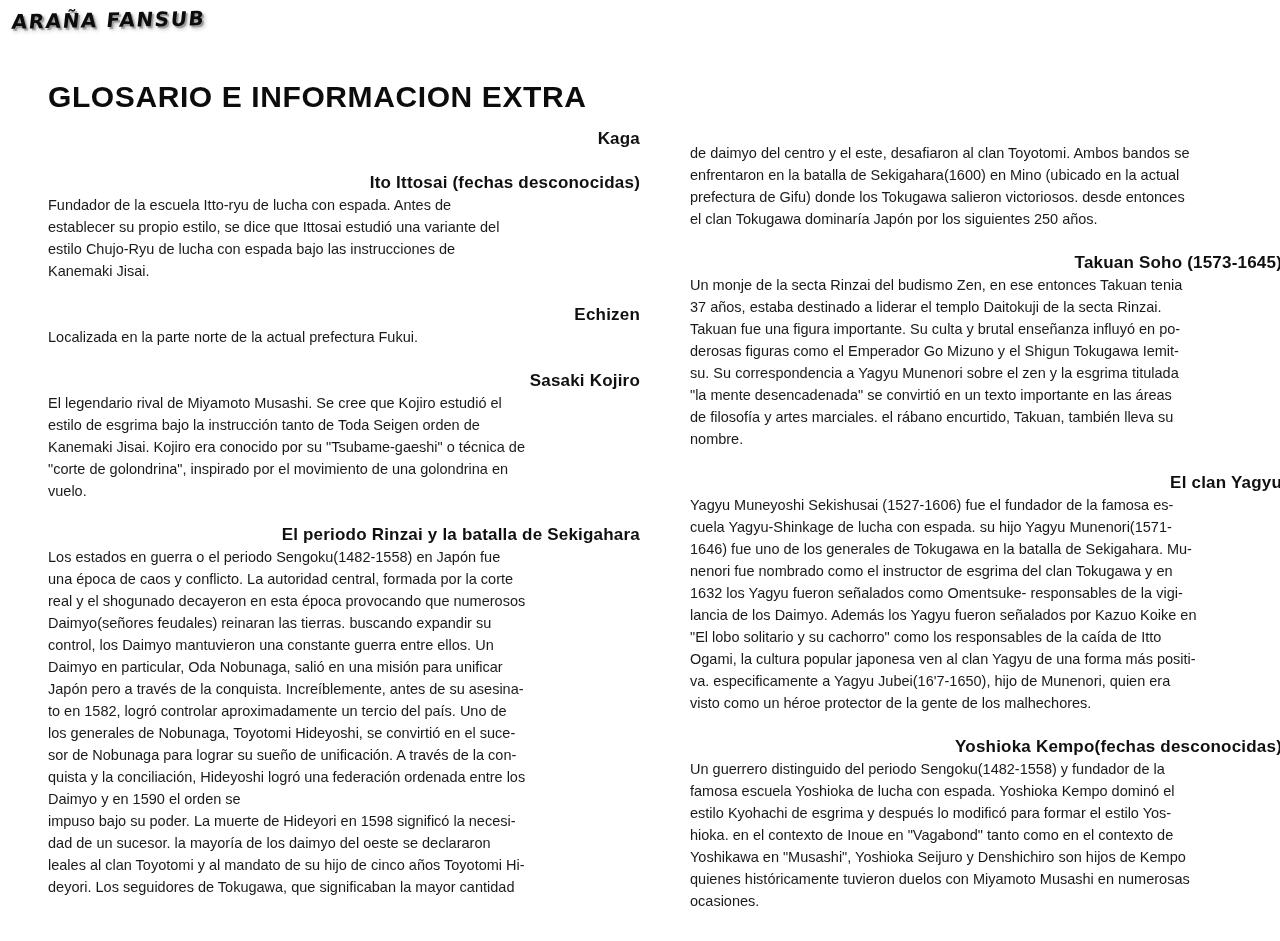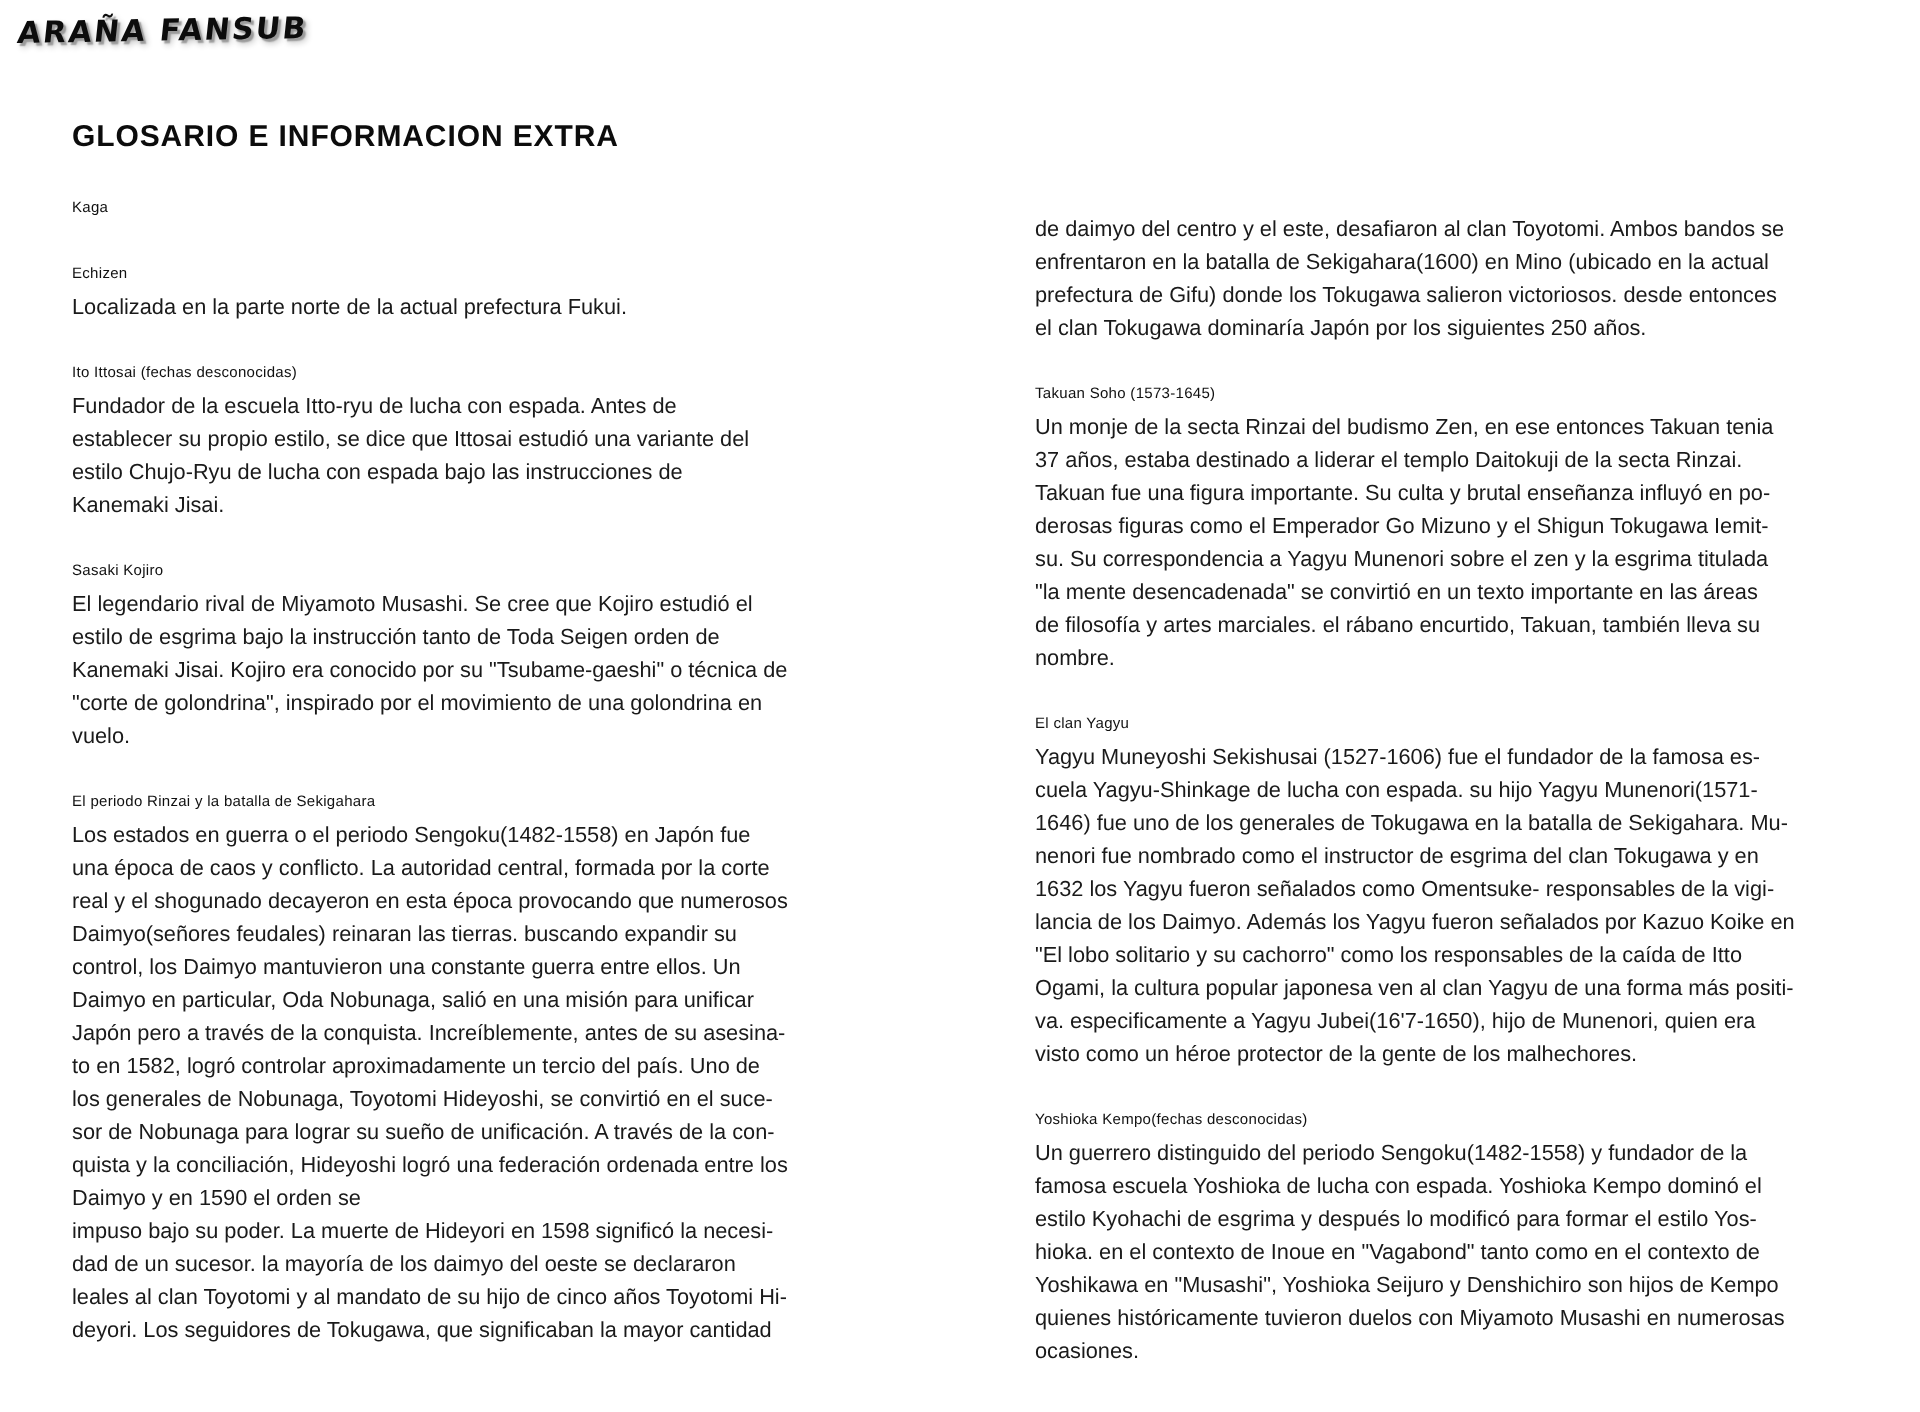--- a/index.html
+++ b/index.html
@@ -29,45 +29,46 @@
     letter-spacing: 1.5px;
     transform: skewX(-7deg) rotate(-1deg);
     color: #0c0c0c;
     text-shadow: 2px 2px 1px #9a9a9a, 3px 3px 4px #c2c2c2;
   }
   .title {
     position: absolute;
     top: 80px;
     left: 48px;
     margin: 0;
-    font-size: 20px;
+    font-size: 30px;
     font-weight: bold;
     letter-spacing: 0.6px;
     color: #0c0c0c;
   }
   .columns {
     position: absolute;
     top: 128px;
     left: 48px;
     display: flex;
     gap: 50px;
   }
   .col {
     width: 592px;
   }
   .entry {
     margin-bottom: 22px;
   }
   .entry h2 {
     margin: 0;
-    font-size: 10px;
+    font-size: 17px;
     line-height: 22px;
-    font-weight: normal;
+    font-weight: bold;
     letter-spacing: 0.2px;
     color: #101010;
+    text-align: right;
   }
   .entry p {
     margin: 0;
     font-size: 14.5px;
     line-height: 22px;
     white-space: pre-line;
     color: #1a1a1a;
   }
   .continuation {
     padding-top: 14px;
@@ -82,29 +83,29 @@
 
   <h1 class="title">GLOSARIO E INFORMACION EXTRA</h1>
 
   <div class="columns">
 
     <div class="col">
       <section class="entry">
         <h2>Kaga</h2>
       </section>
       <section class="entry">
-        <h2>Echizen</h2>
-        <p>Localizada en la parte norte de la actual prefectura Fukui.</p>
-      </section>
-      <section class="entry">
         <h2>Ito Ittosai (fechas desconocidas)</h2>
         <p>Fundador de la escuela Itto-ryu de lucha con espada. Antes de
 establecer su propio estilo, se dice que Ittosai estudió una variante del
 estilo Chujo-Ryu de lucha con espada bajo las instrucciones de
 Kanemaki Jisai.</p>
+      </section>
+      <section class="entry">
+        <h2>Echizen</h2>
+        <p>Localizada en la parte norte de la actual prefectura Fukui.</p>
       </section>
       <section class="entry">
         <h2>Sasaki Kojiro</h2>
         <p>El legendario rival de Miyamoto Musashi. Se cree que Kojiro estudió el
 estilo de esgrima bajo la instrucción tanto de Toda Seigen orden de
 Kanemaki Jisai. Kojiro era conocido por su "Tsubame-gaeshi" o técnica de
 "corte de golondrina", inspirado por el movimiento de una golondrina en
 vuelo.</p>
       </section>
       <section class="entry">

